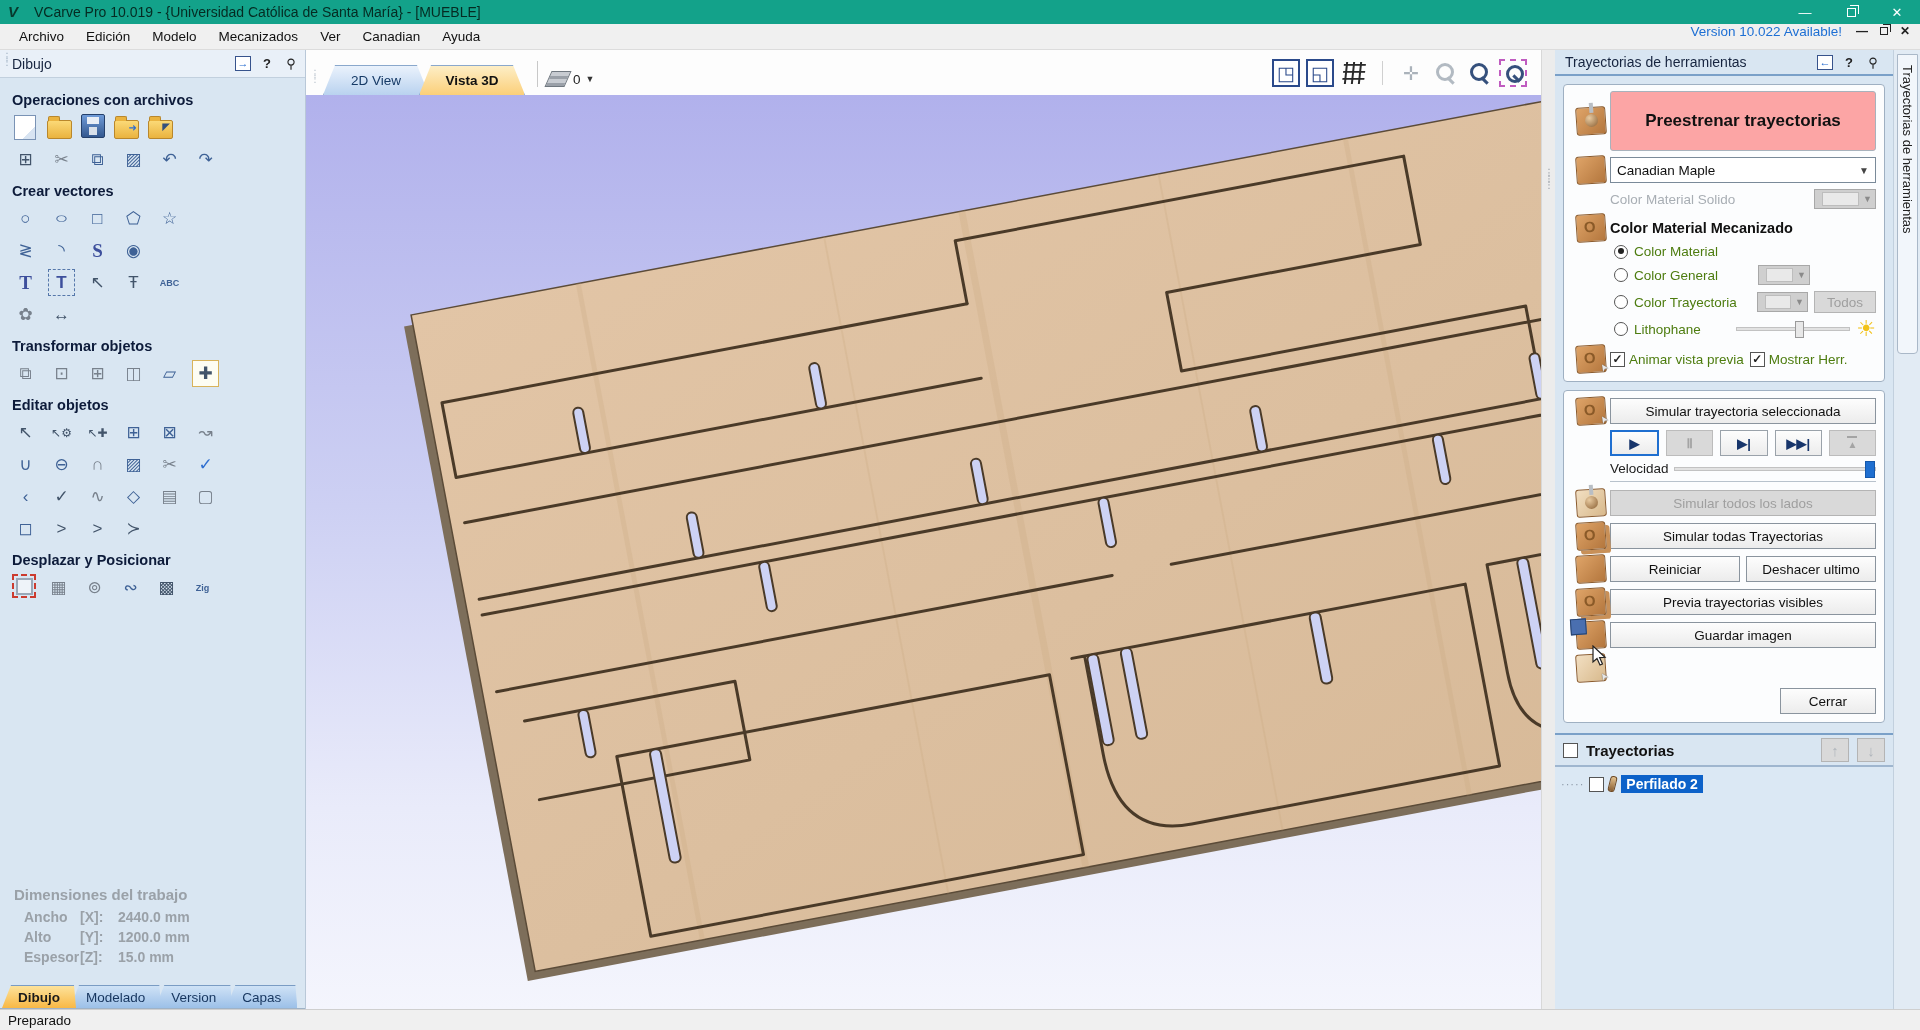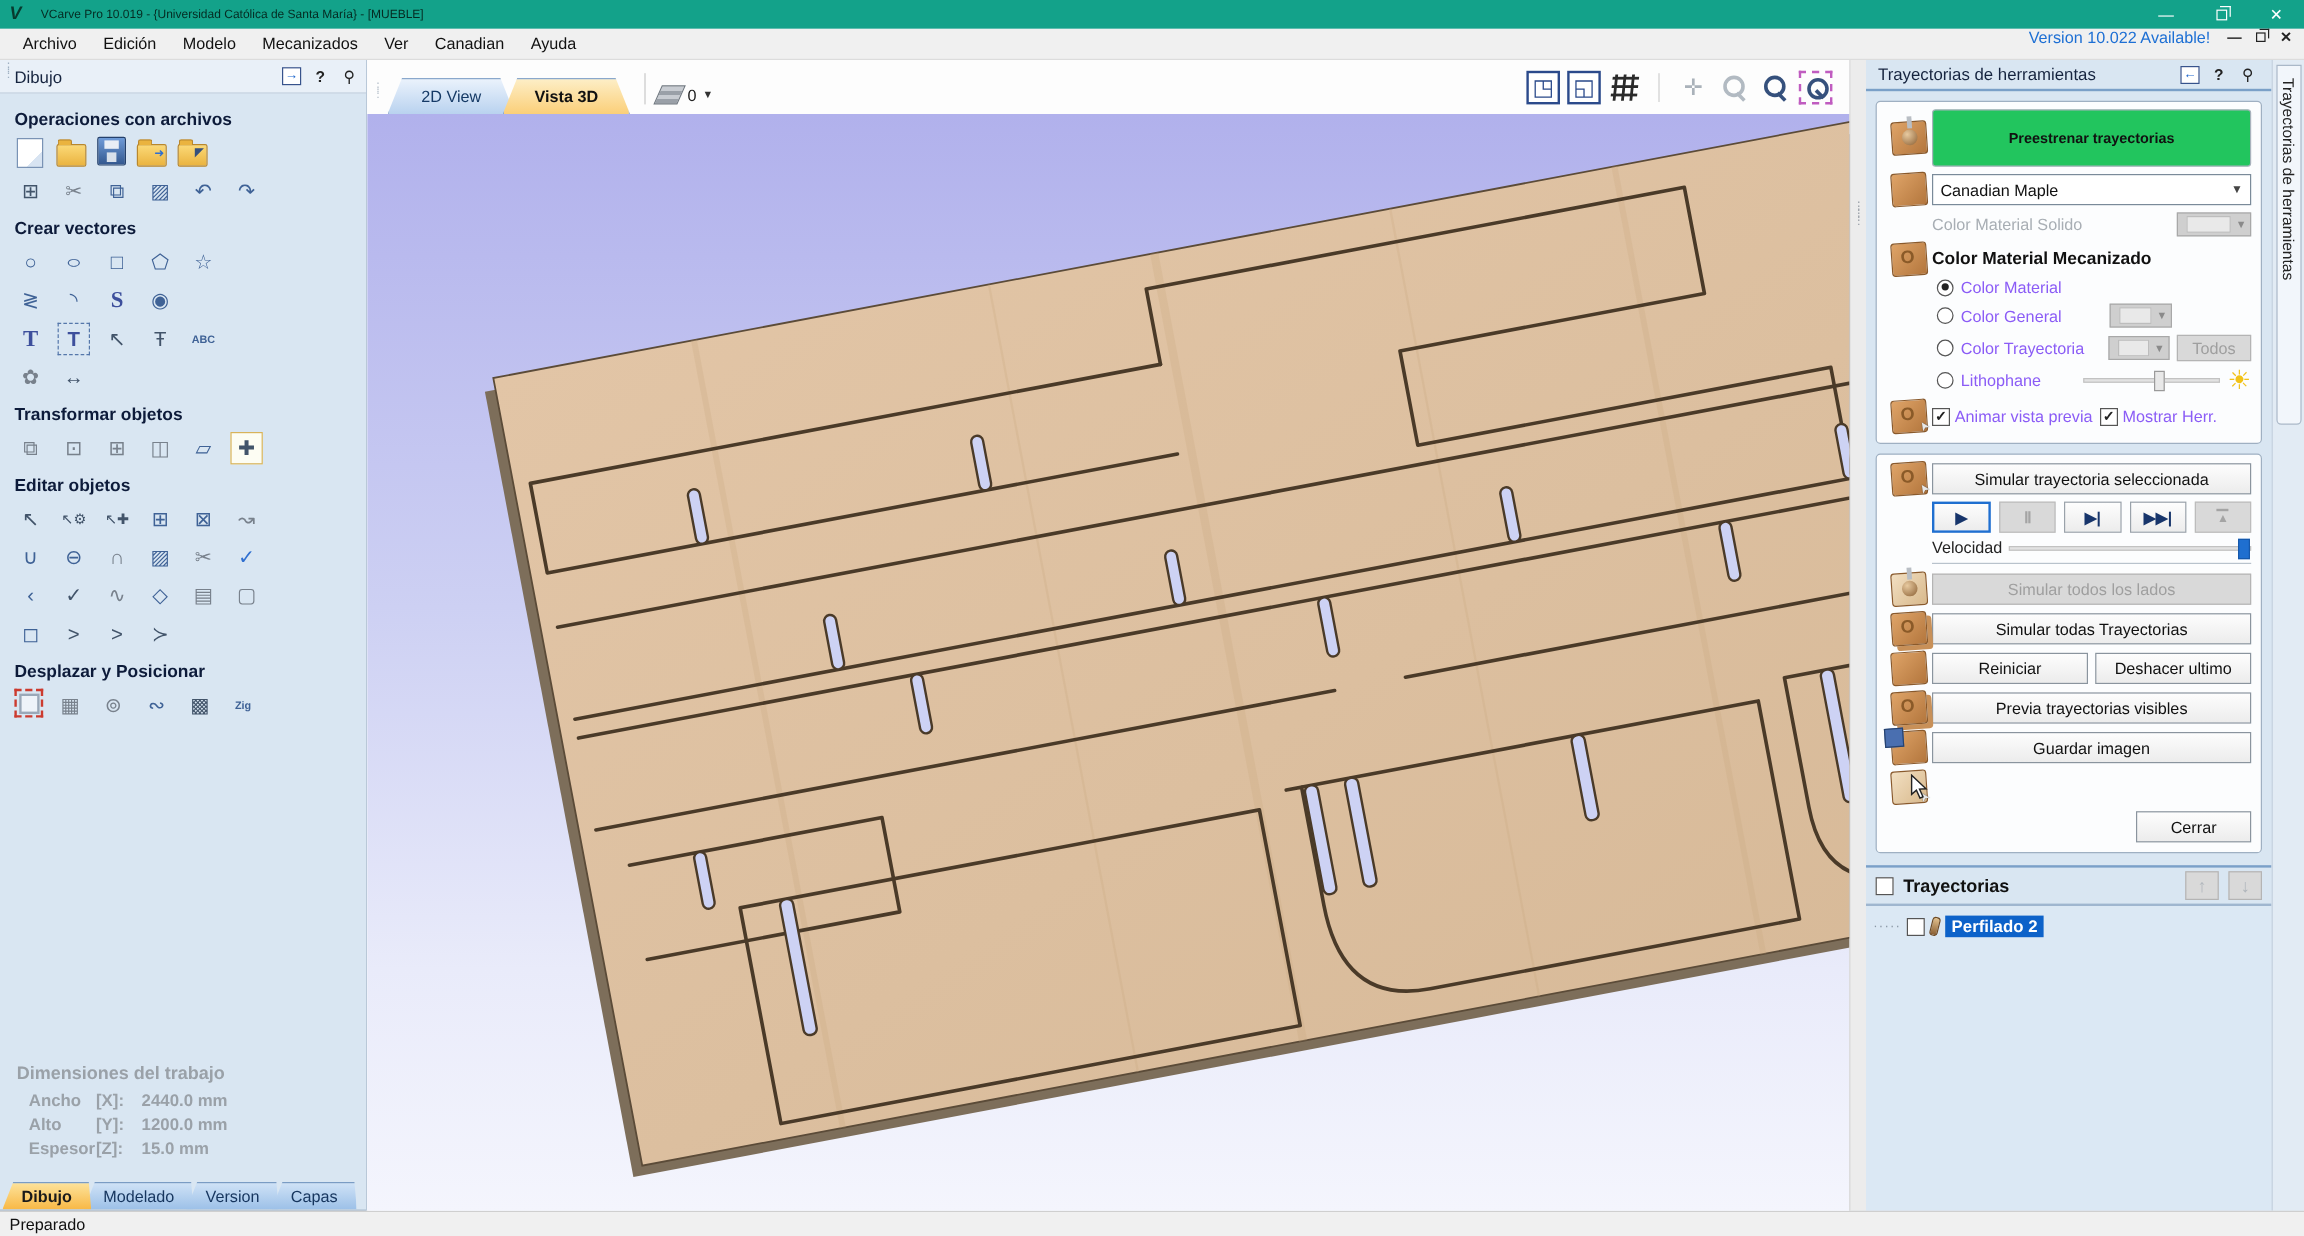--- a/index.html
+++ b/index.html
@@ -2,21 +2,21 @@
 <html><head>
 <meta charset="utf-8">
 <style>
   * { margin:0; padding:0; box-sizing:border-box; }
   html,body { width:1920px; height:1030px; overflow:hidden; font-family:"Liberation Sans",sans-serif; background:#d9e6f2; }
   #app { width:1920px; height:1030px; display:flex; flex-direction:column; }
 
   
   #titlebar { height:24px; background:#13a28a; display:flex; align-items:center; color:#06291f; flex:0 0 auto; }
   #titlebar .logo { width:16px; height:16px; margin:0 10px 0 8px; color:#073a2e; font-weight:bold; font-style:italic; font-size:15px; line-height:16px; }
-  #titlebar .ttl { font-size:10px; color:#052b22; }
+  #titlebar .ttl { font-size:14px; color:#052b22; }
   #titlebar .spacer { flex:1; }
   .wbtn { width:46px; height:24px; display:flex; align-items:center; justify-content:center; color:#fff; font-size:13px; }
   .rbox { width:9px; height:9px; border:1.5px solid #fff; position:relative; }
   .rbox::before { content:''; position:absolute; left:2px; top:-4px; width:8px; height:8px; border:1.5px solid #fff; border-bottom:none; border-left:none; }
 
   
   #menubar { height:26px; background:#f0f0f0; border-bottom:1px solid #dcdcdc; display:flex; align-items:flex-start; font-size:13.5px; color:#111; flex:0 0 auto; }
   #menu-items { display:flex; height:100%; align-items:center; padding-left:8px; }
   .mitem { padding:0 11px; height:100%; display:flex; align-items:center; }
   #menubar .spacer { flex:1; }
@@ -108,32 +108,32 @@
   .prow { display:flex; align-items:center; margin-bottom:5px; }
   .wic { width:38px; flex:0 0 auto; display:flex; align-items:center; justify-content:center; }
   .wood { width:30px; height:28px; background:linear-gradient(135deg,#dfa468,#b3763d); border-radius:3px; border:1px solid #8a5a2c; position:relative; transform:rotate(-4deg); }
   .wood.ball::before { content:''; position:absolute; left:8px; top:6px; width:13px; height:13px; border-radius:50%; background:radial-gradient(circle at 35% 30%,#e8caa0,#8a5f33); }
   .wood.ball::after { content:''; position:absolute; left:13px; top:-5px; width:4px; height:10px; background:#b9bec4; }
   .wood.ring::before { content:'O'; position:absolute; left:7px; top:3px; color:#8a5a28; font-weight:bold; font-size:15px; }
   .wood.cur::after { content:'➤'; position:absolute; right:-2px; bottom:-2px; font-size:10px; color:#e8e8e8; text-shadow:0 0 1px #333; transform:rotate(-120deg); }
   .wood.stack { box-shadow:4px 4px 0 #c89058; }
   .wood.save::after { content:''; position:absolute; left:-6px; top:-4px; width:14px; height:14px; background:#4a6fb0; border:1px solid #27436f; }
   .wood.light { background:linear-gradient(135deg,#f2dfc2,#d8b98c); }
-  .hdr-btn { flex:1; height:48px; border:1px solid #a8b2bc; background:#22c55e; border-radius:3px; display:flex; align-items:center; justify-content:center; font-size:12px; font-weight:bold; color:#111; }
+  .hdr-btn { flex:1; height:60px; border:1px solid #a8b2bc; background:#fca5a5; border-radius:3px; display:flex; align-items:center; justify-content:center; font-size:17px; font-weight:bold; color:#111; }
   .mat-select { flex:1; height:26px; border:1px solid #7a8a99; background:#fff; font-size:13.5px; color:#111; display:flex; align-items:center; padding:12px 6px; justify-content:space-between; }
   .mat-select .caret { color:#444; font-size:10px; }
   .gray-label { color:#a8aeb4; font-size:13.5px; }
   .dd { width:62px; height:20px; background:#cfcfcf; border:1px solid #a8a8a8; display:flex; align-items:center; justify-content:flex-end; padding:0 3px; }
   .dd::before { content:''; flex:1; height:12px; margin:0 4px; background:#e9e9e9; border:1px solid #bdbdbd; }
   .dd .caret { color:#8a8a8a; }
   .bold-head { font-size:14.5px; font-weight:bold; color:#111; margin:4px 0 4px 0; }
   .rrow { display:flex; align-items:center; margin-bottom:6px; gap:6px; }
   .radio { width:14px; height:14px; border:1.5px solid #555; border-radius:50%; position:relative; flex:0 0 auto; background:#fff; }
   .radio.on::before { content:''; position:absolute; left:2.5px; top:2.5px; width:6px; height:6px; border-radius:50%; background:#222; }
-  .rlabel { font-size:13.5px; color:#8b5cf6; }
+  .rlabel { font-size:13.5px; color:#4d7c0f; }
   .btn-dis { height:22px; background:#d9d9d9; border:1px solid #b4b4b4; color:#9f9f9f; font-size:13.5px; display:flex; align-items:center; justify-content:center; padding:0 12px; }
   .slider { position:relative; height:4px; background:#e2e2e2; border:1px solid #c2c2c2; flex:1; }
   .slider .knob { position:absolute; top:-7px; width:9px; height:17px; background:#e8e8e8; border:1px solid #9a9a9a; }
   .slider .knob.blue { background:#1f6fd0; border-color:#1558ab; width:10px; }
   .sun { color:#f2c218; font-size:22px; line-height:20px; }
   .chk { width:15px; height:15px; border:1.5px solid #555; background:#fff; display:flex; align-items:center; justify-content:center; font-size:12px; color:#222; font-weight:bold; flex:0 0 auto; }
   .btn { height:26px; background:linear-gradient(#fdfdfd,#ececec); border:1px solid #8a949e; font-size:13.5px; color:#111; display:flex; align-items:center; justify-content:center; flex:1; }
   .pb-row { display:flex; gap:7px; flex:1; }
   .pbtn { flex:1; height:26px; display:flex; align-items:center; justify-content:center; background:linear-gradient(#fdfdfd,#ececec); border:1px solid #9aa2aa; font-size:13px; color:#17356b; font-weight:bold; }
   .pbtn.play { border:2px solid #1f6fd0; color:#17356b; }

